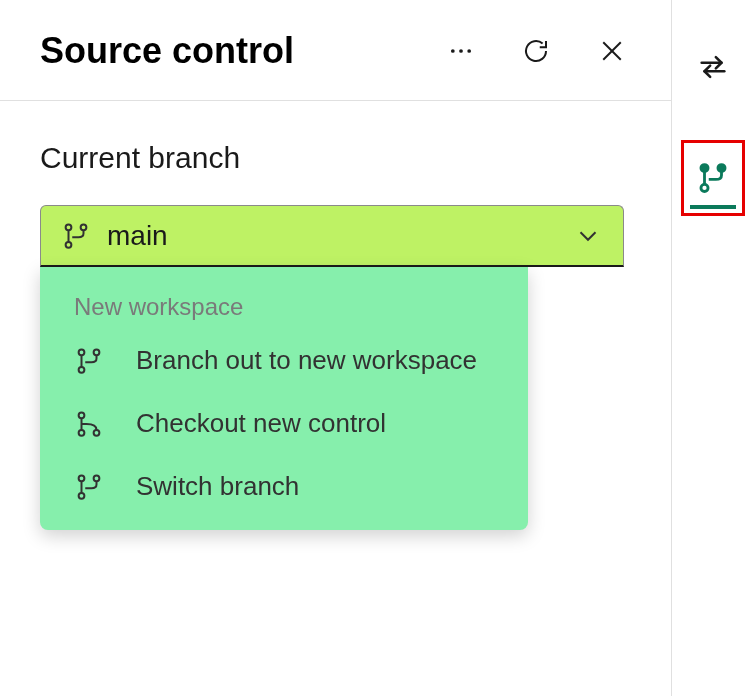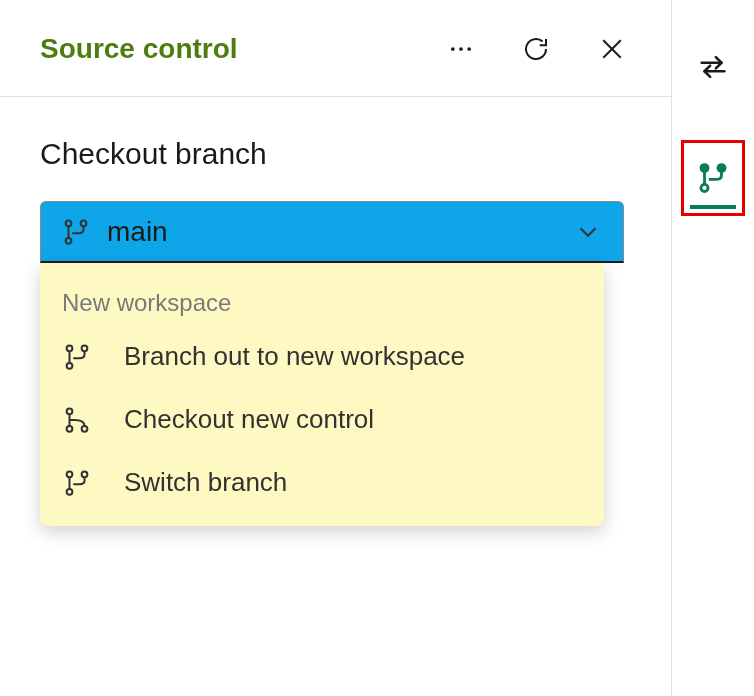--- a/index.html
+++ b/index.html
@@ -21,23 +21,23 @@
       border-right: 1px solid #e0e0e0;
       position: relative;
     }
     .header {
       display: flex;
       align-items: center;
       padding: 30px 40px 28px 40px;
       border-bottom: 1px solid #e0e0e0;
     }
     .header-title {
-      font-size: 28px;
+      font-size: 36px;
       font-weight: 600;
-      color: #4d7c0f;
+      color: #000000;
       flex: 1;
     }
     .header-actions {
       display: flex;
       align-items: center;
       gap: 38px;
     }
     .icon-btn {
       background: none;
       border: none;
@@ -61,33 +61,33 @@
       width: 584px;
       height: 62px;
       border: 1px solid #8a8a8a;
       border-bottom: 2px solid #1a1a1a;
       border-radius: 6px 6px 0 0;
       display: flex;
       align-items: center;
       padding: 0 20px;
       cursor: pointer;
       gap: 16px;
-      background: #0ea5e9;
+      background: #bef264;
     }
     .dropdown-select .branch-text {
       flex: 1;
       font-size: 28px;
       color: #1a1a1a;
     }
     .dropdown-menu {
-      width: 564px;
-      background: #fef9c3;
+      width: 488px;
+      background: #86efac;
       border-radius: 0 0 8px 8px;
       box-shadow: 0 6px 18px rgba(0,0,0,0.18);
-      padding: 8px 0 12px 0;
+      padding: 8px 0 12px 12px;
       margin-top: 0;
     }
     .menu-group-label {
       font-size: 24px;
       color: #7a7a7a;
       padding: 18px 22px 8px 22px;
     }
     .menu-item {
       display: flex;
       align-items: center;
@@ -158,21 +158,21 @@
       <button class="icon-btn">
         <svg width="30" height="30" viewBox="0 0 24 24" stroke="#1a1a1a" stroke-width="1.6">
           <line x1="5" y1="5" x2="19" y2="19"></line>
           <line x1="19" y1="5" x2="5" y2="19"></line>
         </svg>
       </button>
     </div>
   </div>
 
   <div class="content">
-    <div class="section-label">Checkout branch</div>
+    <div class="section-label">Current branch</div>
 
     <div class="dropdown-select">
       <svg width="30" height="30" viewBox="0 0 24 24" fill="none" stroke="#323232" stroke-width="1.6">
         <circle cx="6" cy="5" r="2.3"></circle>
         <circle cx="18" cy="5" r="2.3"></circle>
         <circle cx="6" cy="19" r="2.3"></circle>
         <path d="M6 7.3 L6 16.7"></path>
         <path d="M18 7.3 L18 10 Q18 13 14 13 L9 13"></path>
       </svg>
       <span class="branch-text">main</span>

